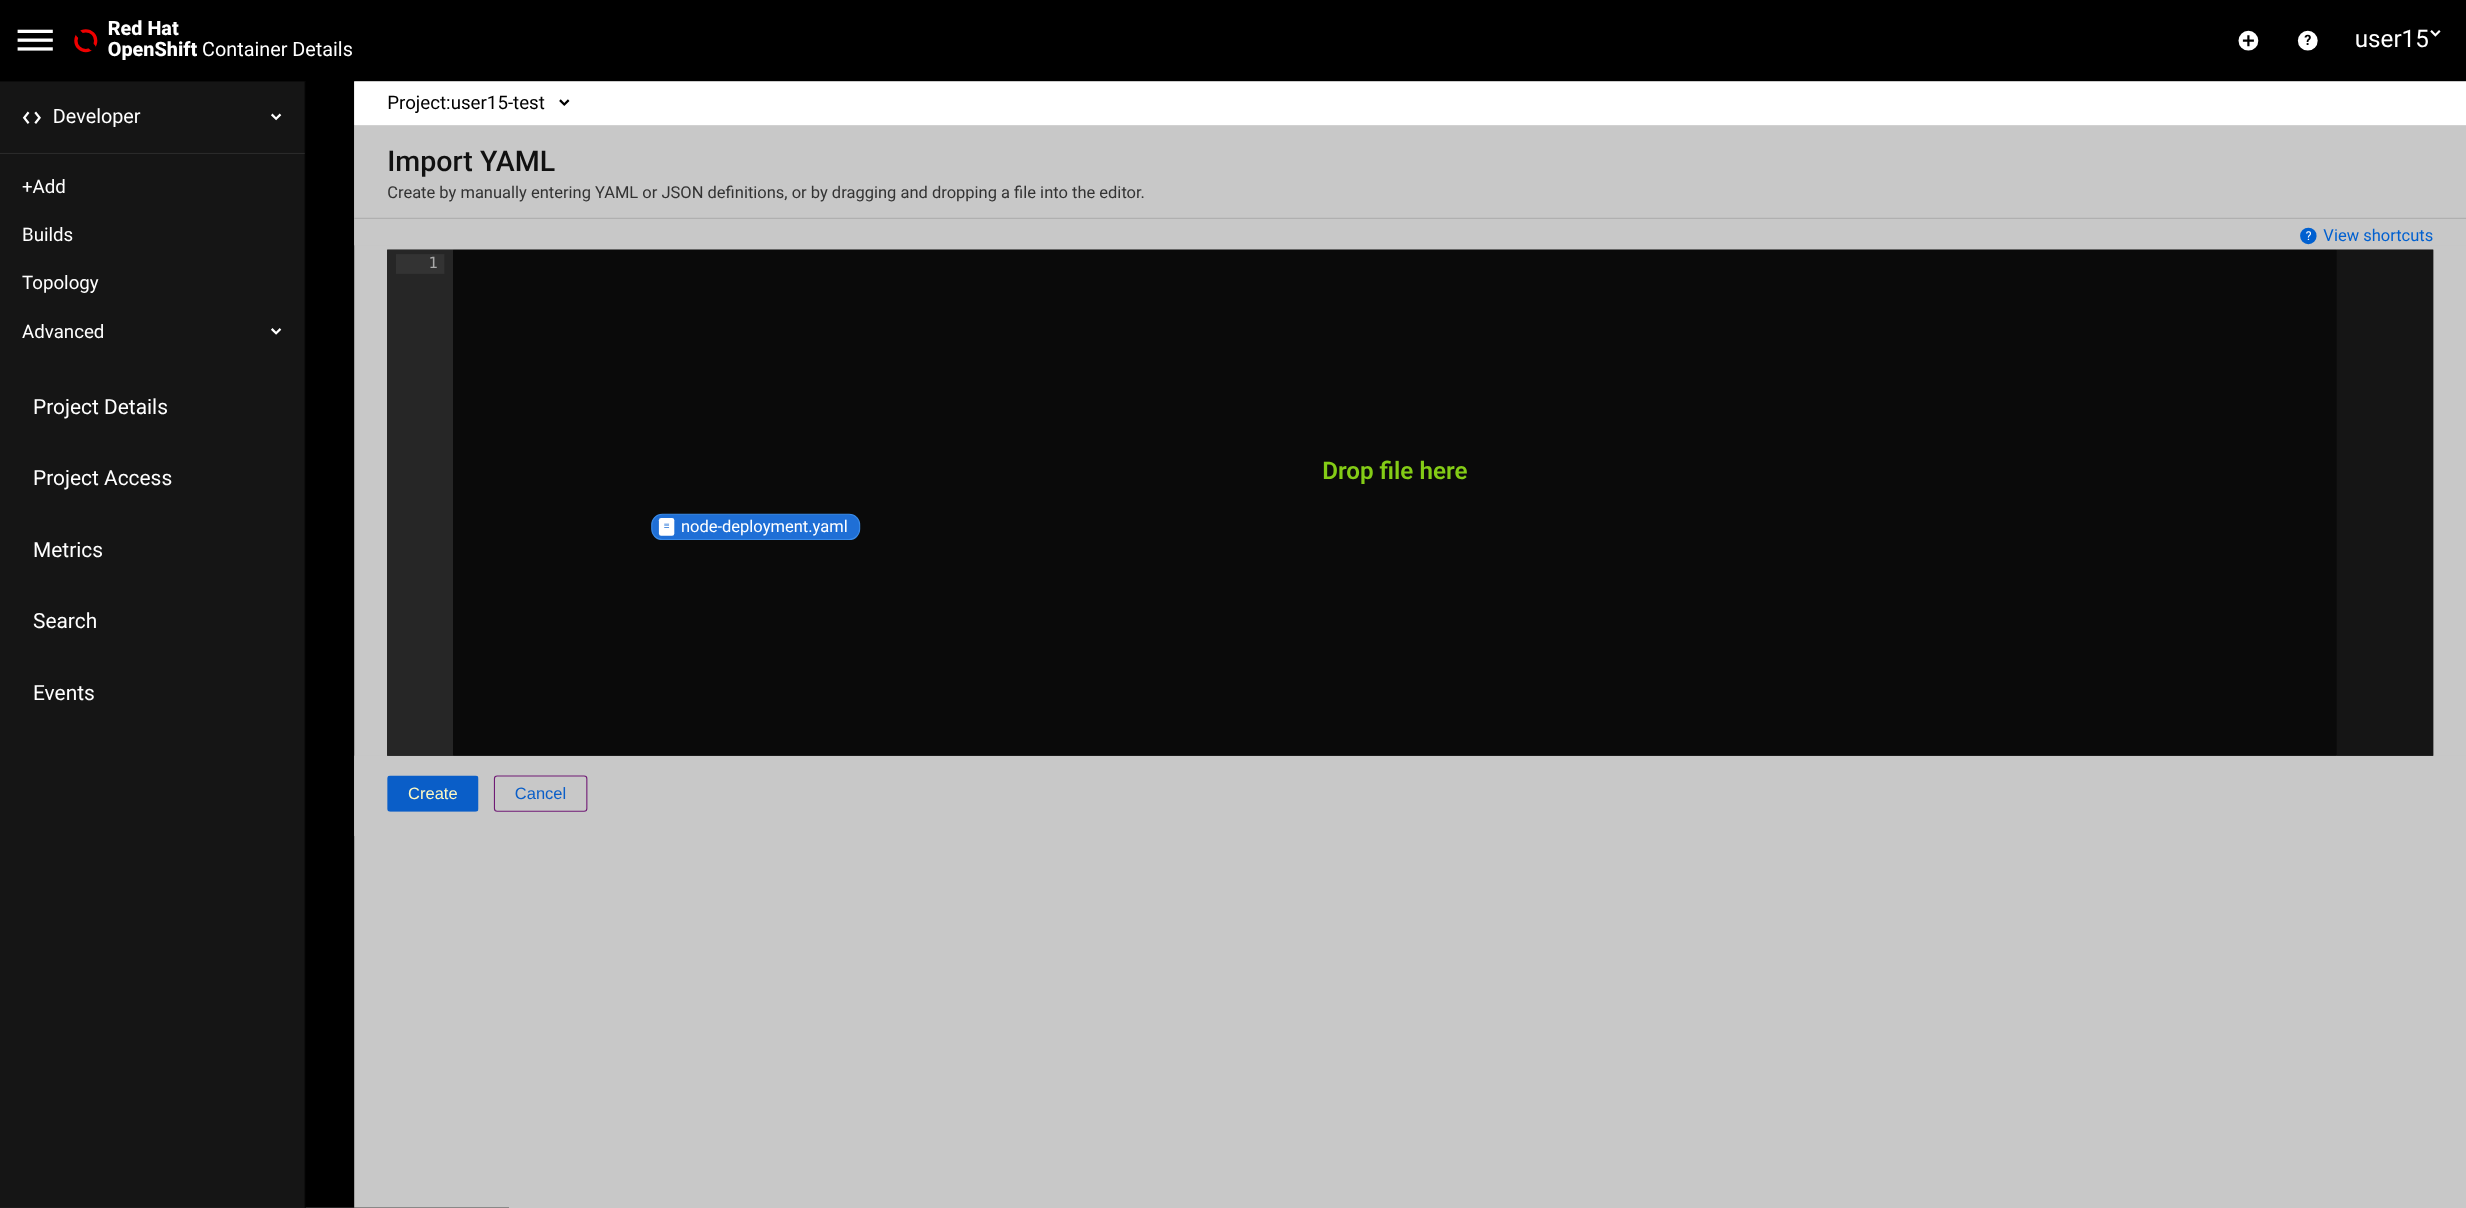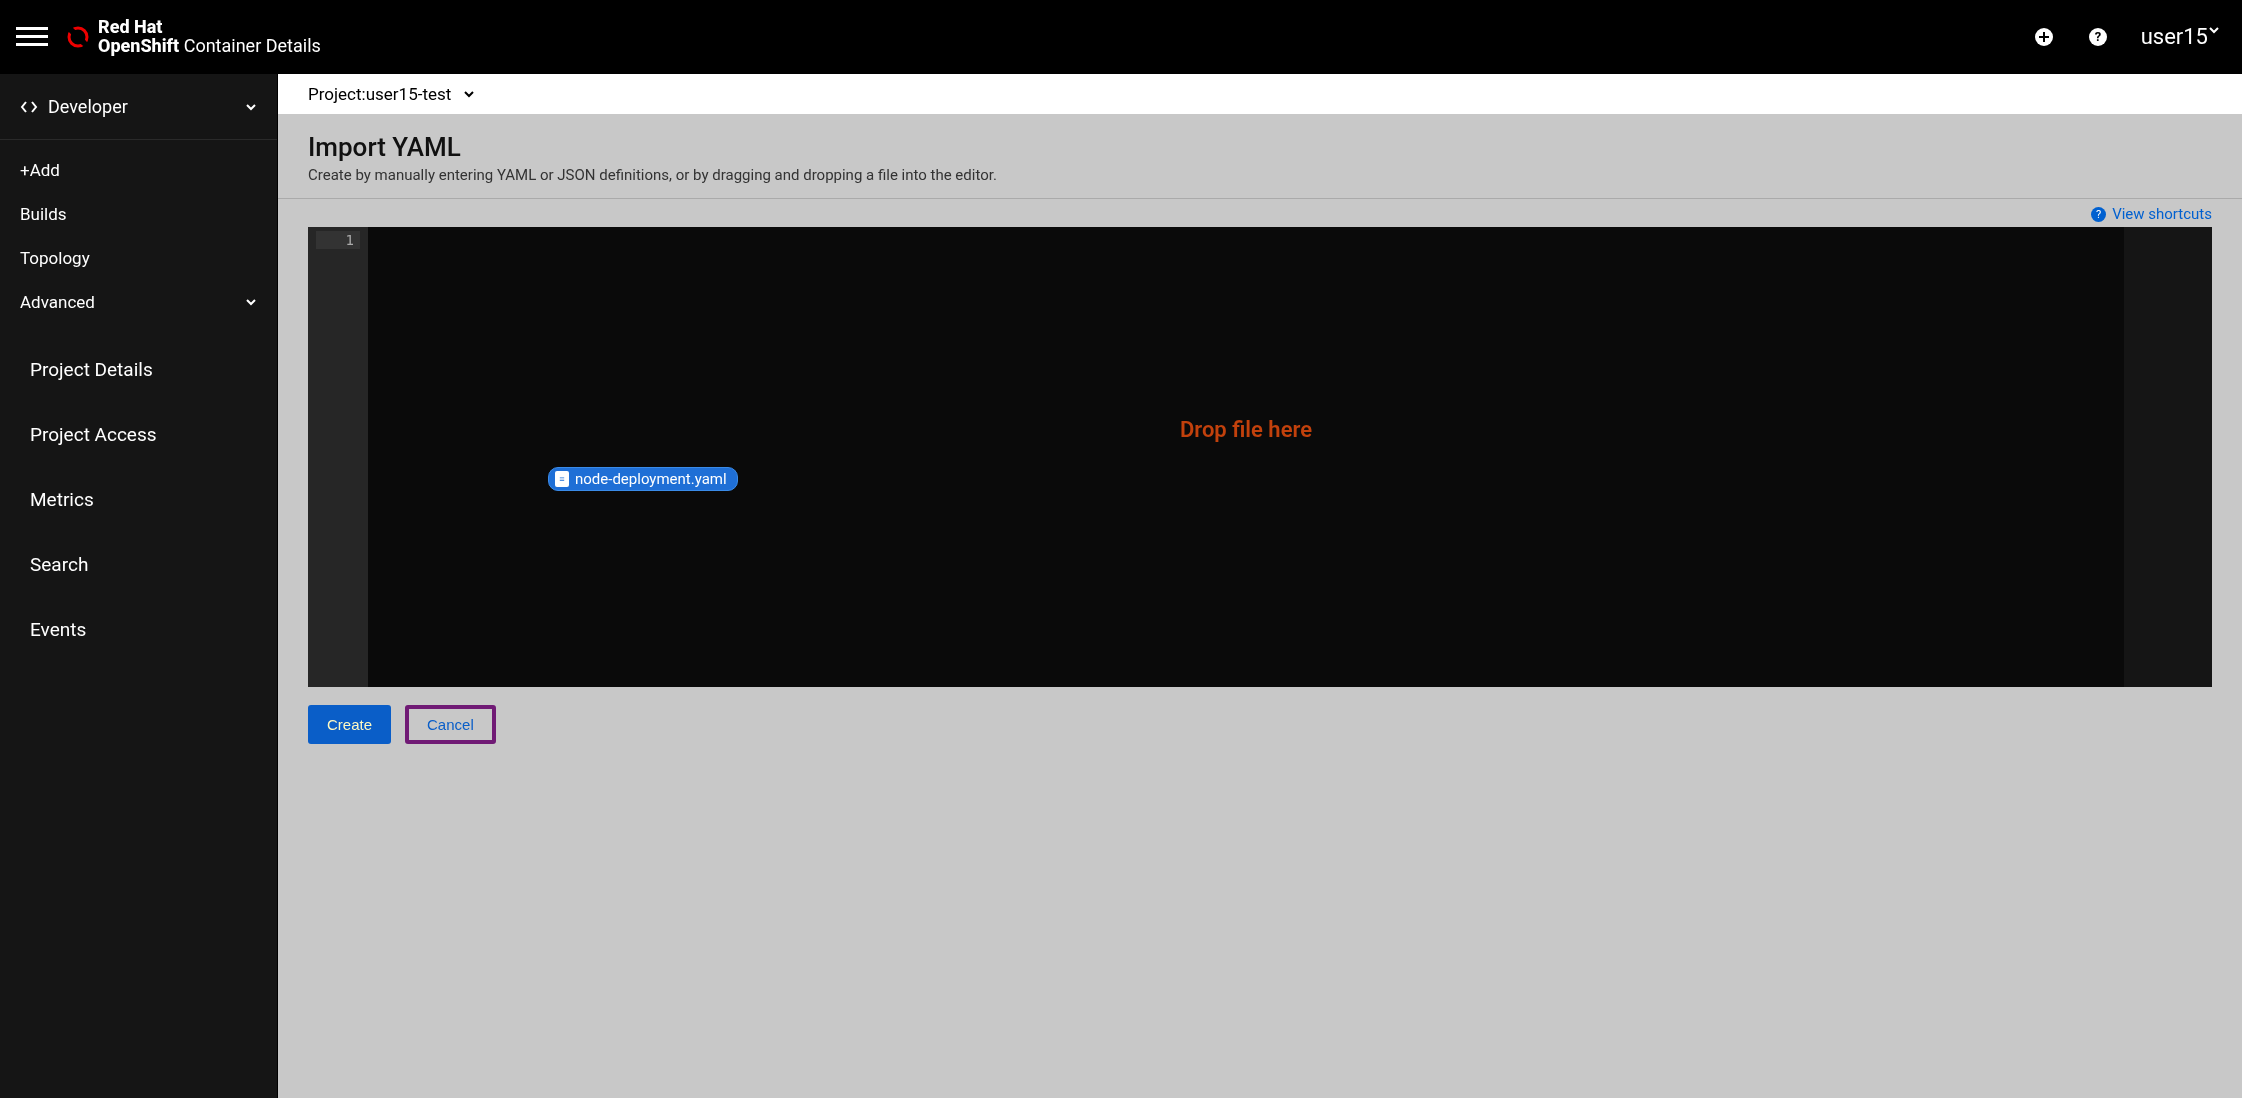--- a/index.html
+++ b/index.html
@@ -21,21 +21,21 @@
     .brand-logo svg { width: 24px; height: 24px; display:block;}
     .brand-text { margin-left: 8px; line-height:1.05;}
     .brand-text .l1 { font-weight:800; font-size:18px; }
     .brand-text .l2 { font-size:18px; }
     .brand-text .l2 .bold { font-weight:800;}
     .topbar-right { margin-left:auto; display:flex; align-items:center; gap: 32px; padding-right: 10px;}
     .icon-btn { width:22px; height:22px; display:flex; align-items:center; justify-content:center; cursor:pointer;}
     .user-menu { display:flex; align-items:flex-start; gap:0; cursor:pointer; font-size:22px; }
 
     
-    .main { flex:1; display:flex; min-height:0;}
+    .main { flex:1; display:flex; min-height:0;gap:44px;}
 
     
     .sidebar {
       width: 278px;
       background: #151515;
       color: #fff;
       display:flex; flex-direction:column;
       border-right: 1px solid #000;
     }
     .perspective {
@@ -102,21 +102,21 @@
       font-family: monospace;
       font-size:14px;
       color:#aaa;
     }
     .gutter .ln { background:#333; padding:1px 6px; display:inline-block; min-width:44px; text-align:right;}
     .editor-body { flex:1; position:relative; background:#0a0a0a;}
     .drop-label {
       position:absolute;
       left:50%; top: 44%;
       transform: translate(-50%, -50%);
-      color:#c2410c;
+      color:#84cc16;
       font-size:22px; font-weight:600;
     }
     .file-chip {
       position:absolute;
       left: 180px; top: 240px;
       background:#1f6fd6;
       color:#fff;
       padding: 2px 10px 2px 6px;
       border-radius: 10px;
       font-size:15px;
@@ -135,21 +135,21 @@
       display:flex; gap: 14px;
     }
     .btn {
       padding: 7px 18px;
       font-size:15px;
       border-radius:3px;
       cursor:pointer;
       border:1px solid transparent;
     }
     .btn-primary { background:#0a5ec8; color:#fef9c3; }
-    .btn-secondary { background:transparent; color:#0a5ec8; border:4px solid #701a75; }
+    .btn-secondary { background:transparent; color:#0a5ec8; border:1px solid #701a75; }
 
     .chev-svg { width:12px; height:12px; }
   </style>
 </head>
 <body>
 
 <div class="topbar">
   <div class="hamburger">
     <span></span>
       <span></span>

